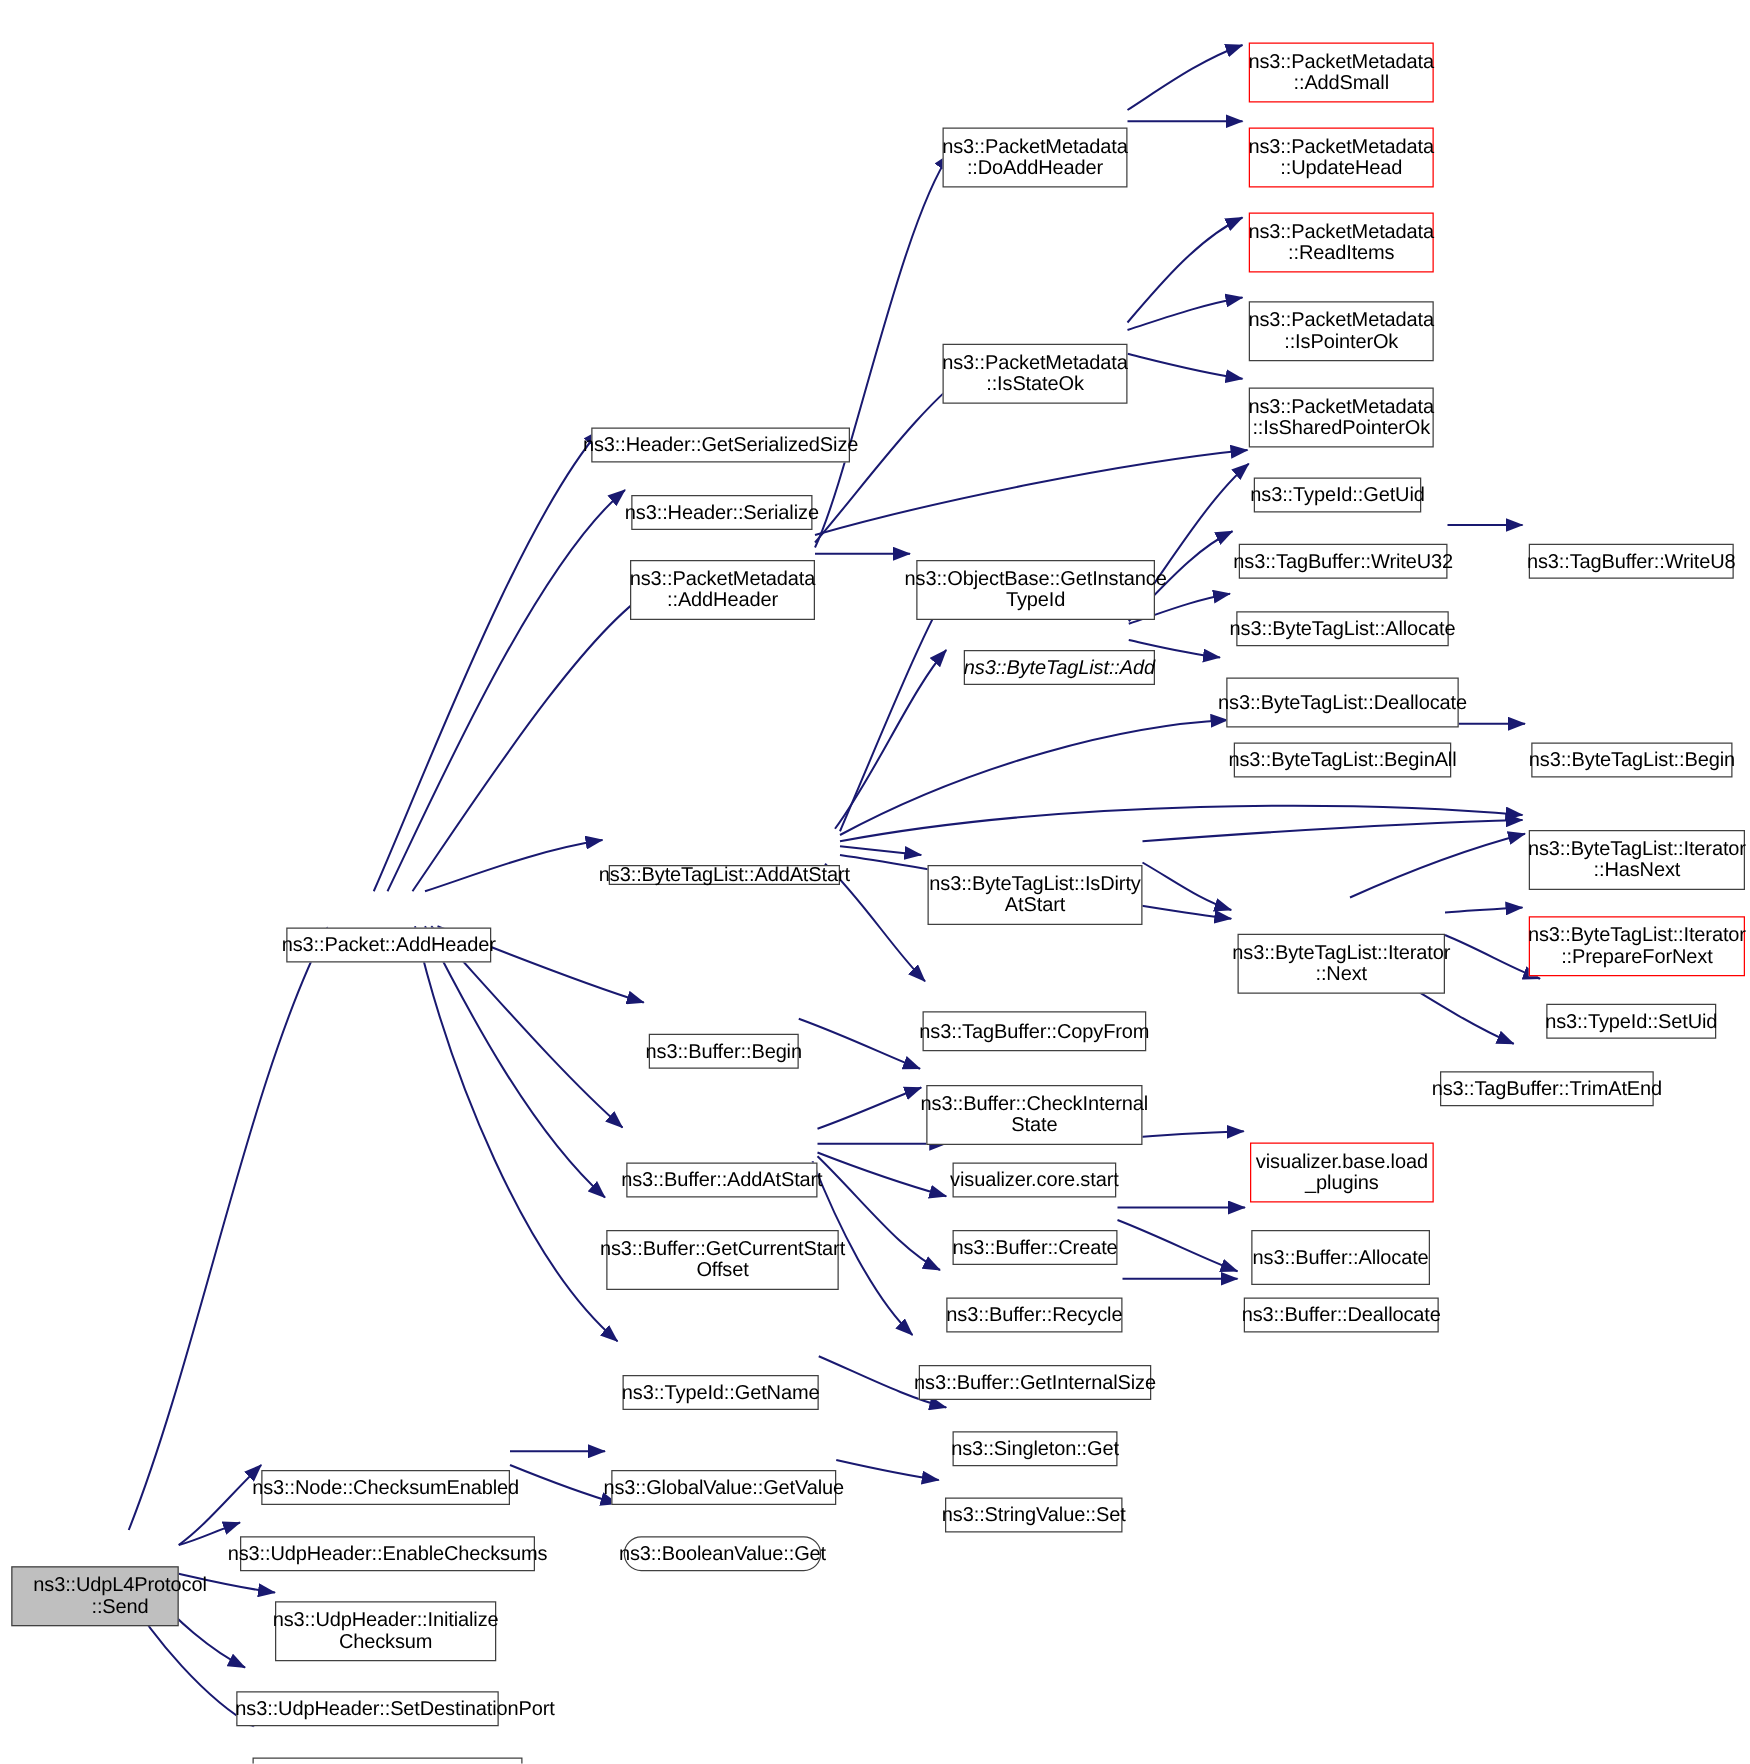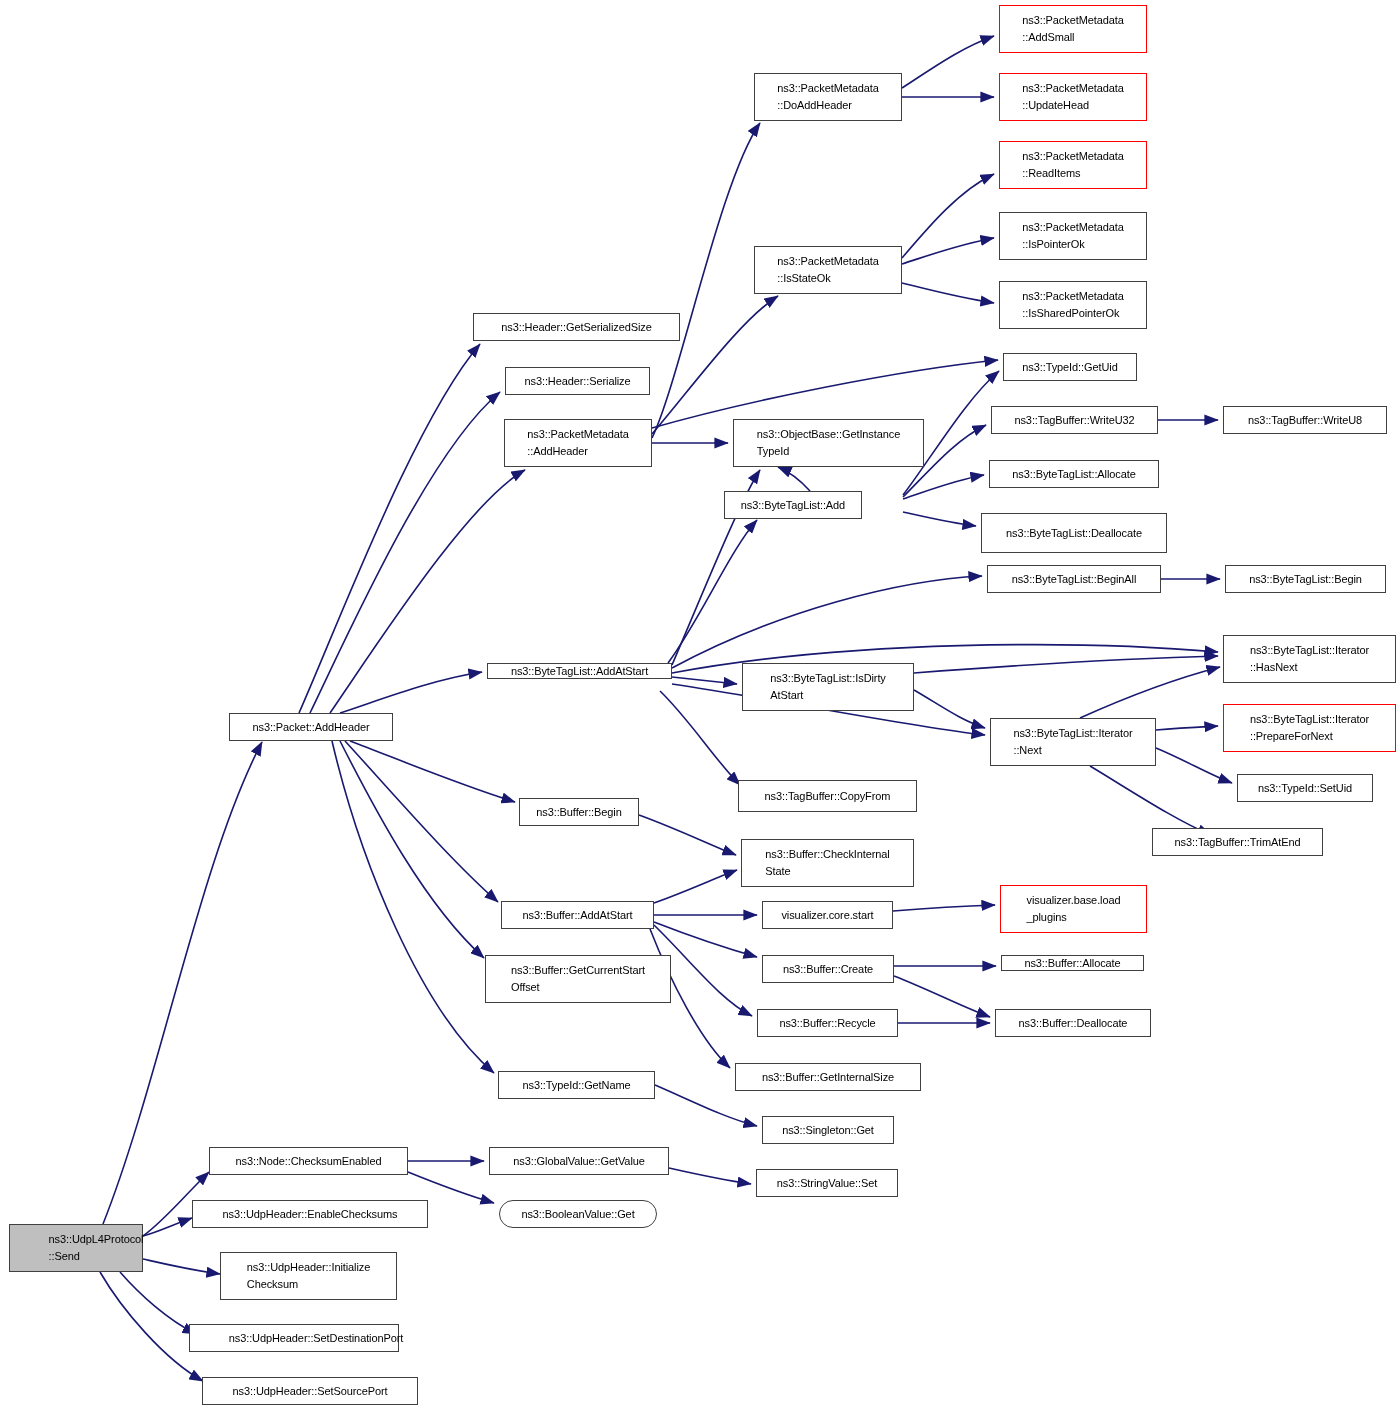--- a/index.html
+++ b/index.html
@@ -21,29 +21,30 @@
     width: 1400px;
     height: 1411px;
     pointer-events: none;
   }
   .node {
     position: absolute;
     box-sizing: border-box;
     display: flex;
     align-items: center;
     justify-content: center;
-    text-align: left;
+    text-align: center;
     background: #ffffff;
     border: 1px solid #404040;
     color: #000000;
-    font-size: 11px;
+    font-size: 16px;
     line-height: 17px;
     letter-spacing: -0.1px;
     white-space: pre-line;
     padding: 0 4px;
+    margin-top: 29px;
   }
   .node.red {
     border-color: #ff0000;
   }
   .node.filled {
     background: #bfbfbf;
     padding-left: 44px;
   }
 </style>
 </head>
@@ -135,21 +136,21 @@
       <div class="node" style="left: 501px; top: 901px; width: 153px; height: 28px;">ns3::Buffer::AddAtStart</div>
       <div class="node" style="left: 485px; top: 955px; width: 186px; height: 48px;">ns3::Buffer::GetCurrentStart
 Offset</div>
       <div class="node" style="left: 498px; top: 1071px; width: 157px; height: 28px;">ns3::TypeId::GetName</div>
       <div class="node" style="left: 754px; top: 73px; width: 148px; height: 48px;">ns3::PacketMetadata
 ::DoAddHeader</div>
       <div class="node" style="left: 754px; top: 246px; width: 148px; height: 48px;">ns3::PacketMetadata
 ::IsStateOk</div>
       <div class="node" style="left: 733px; top: 419px; width: 191px; height: 48px;">ns3::ObjectBase::GetInstance
 TypeId</div>
-      <div class="node" style="left: 724px; top: 491px; width: 138px; height: 28px;">ns3::ByteTagList::Add</div>
+      <div class="node" style="left: 771px; top: 491px; width: 153px; height: 28px; font-style: italic;">ns3::ByteTagList::Add</div>
       <div class="node" style="left: 742px; top: 663px; width: 172px; height: 48px;">ns3::ByteTagList::IsDirty
 AtStart</div>
       <div class="node" style="left: 738px; top: 780px; width: 179px; height: 32px;">ns3::TagBuffer::CopyFrom</div>
       <div class="node" style="left: 741px; top: 839px; width: 173px; height: 48px;">ns3::Buffer::CheckInternal
 State</div>
       <div class="node" style="left: 762px; top: 901px; width: 131px; height: 28px;">visualizer.core.start</div>
       <div class="node" style="left: 762px; top: 955px; width: 132px; height: 28px;">ns3::Buffer::Create</div>
       <div class="node" style="left: 757px; top: 1009px; width: 141px; height: 28px;">ns3::Buffer::Recycle</div>
       <div class="node" style="left: 735px; top: 1063px; width: 186px; height: 28px;">ns3::Buffer::GetInternalSize</div>
       <div class="node" style="left: 762px; top: 1116px; width: 132px; height: 28px;">ns3::Singleton::Get</div>
@@ -176,16 +177,16 @@
       <div class="node" style="left: 990px; top: 718px; width: 166px; height: 48px;">ns3::ByteTagList::Iterator
 ::Next</div>
       <div class="node" style="left: 1223px; top: 406px; width: 164px; height: 28px;">ns3::TagBuffer::WriteU8</div>
       <div class="node" style="left: 1225px; top: 565px; width: 161px; height: 28px;">ns3::ByteTagList::Begin</div>
       <div class="node red" style="left: 1223px; top: 704px; width: 173px; height: 48px;">ns3::ByteTagList::Iterator
 ::PrepareForNext</div>
       <div class="node" style="left: 1237px; top: 774px; width: 136px; height: 28px;">ns3::TypeId::SetUid</div>
       <div class="node" style="left: 1152px; top: 828px; width: 171px; height: 28px;">ns3::TagBuffer::TrimAtEnd</div>
       <div class="node red" style="left: 1000px; top: 885px; width: 147px; height: 48px;">visualizer.base.load
 _plugins</div>
-      <div class="node" style="left: 1001px; top: 955px; width: 143px; height: 16px;">ns3::Buffer::Allocate</div>
+      <div class="node" style="left: 1001px; top: 955px; width: 143px; height: 44px;">ns3::Buffer::Allocate</div>
       <div class="node" style="left: 995px; top: 1009px; width: 156px; height: 28px;">ns3::Buffer::Deallocate</div>
     </div>
 </div>
 
 </body></html>

